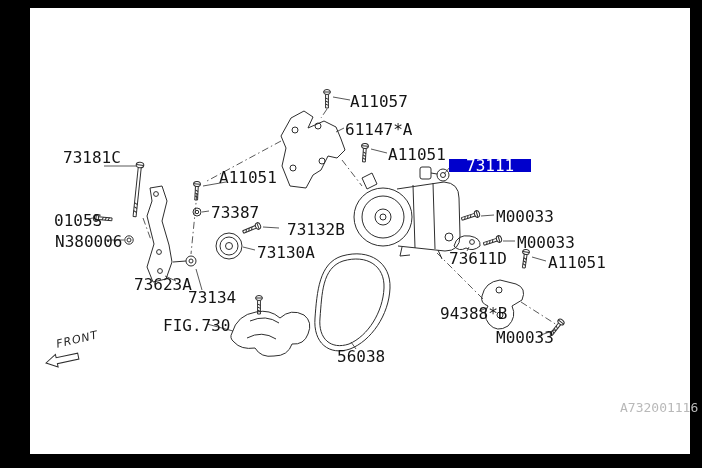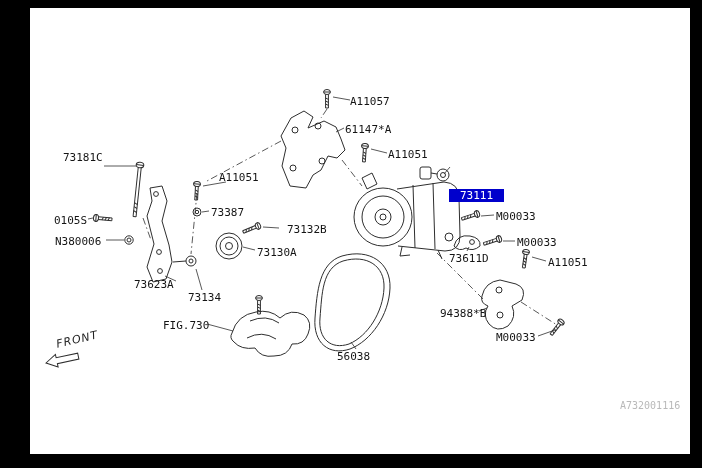--- a/index.html
+++ b/index.html
@@ -1,26 +1,26 @@
 <!DOCTYPE html>
 <html><head>
 <meta charset="utf-8">
 <style>
   * { margin:0; padding:0; box-sizing:border-box; }
   html,body { background:#000; }
   body { font-family:"DejaVu Sans Mono", monospace; }
   .stage { position:relative; width:702px; height:468px; background:#000; overflow:hidden; }
   .canvas { position:absolute; left:30px; top:8px; width:660px; height:446px; background:#ffffff; }
   svg.art { position:absolute; left:0; top:0; pointer-events:none; }
-  .lbl { position:absolute; font-size:11px; line-height:13px; color:#141414; white-space:nowrap; cursor:pointer; }
-  .lbl.sel { padding:0 11px; background:#0000cc; color:#fff;margin-top:30px; }
+  .lbl { position:absolute; font-size:16px; line-height:13px; color:#141414; white-space:nowrap; cursor:pointer; }
+  .lbl.sel { padding:0 17px; background:#0000cc; color:#fff; }
   .front { position:absolute; left:56px; top:333px; font-size:11px; font-style:italic;
            font-family:"DejaVu Sans", sans-serif; color:#222; letter-spacing:1px;
            transform:rotate(-13deg); }
-  .wm { position:absolute; left:620px; top:400px; font-size:10px; color:#b9b9b9; }
+  .wm { position:absolute; left:620px; top:400px; font-size:13px; color:#b9b9b9; }
 </style>
 </head>
 <body>
 
 <div class="stage">
   <div class="canvas"></div>
 
   <svg class="art" width="702" height="468" viewBox="0 0 702 468">
     <defs>
       <g id="bolt">

